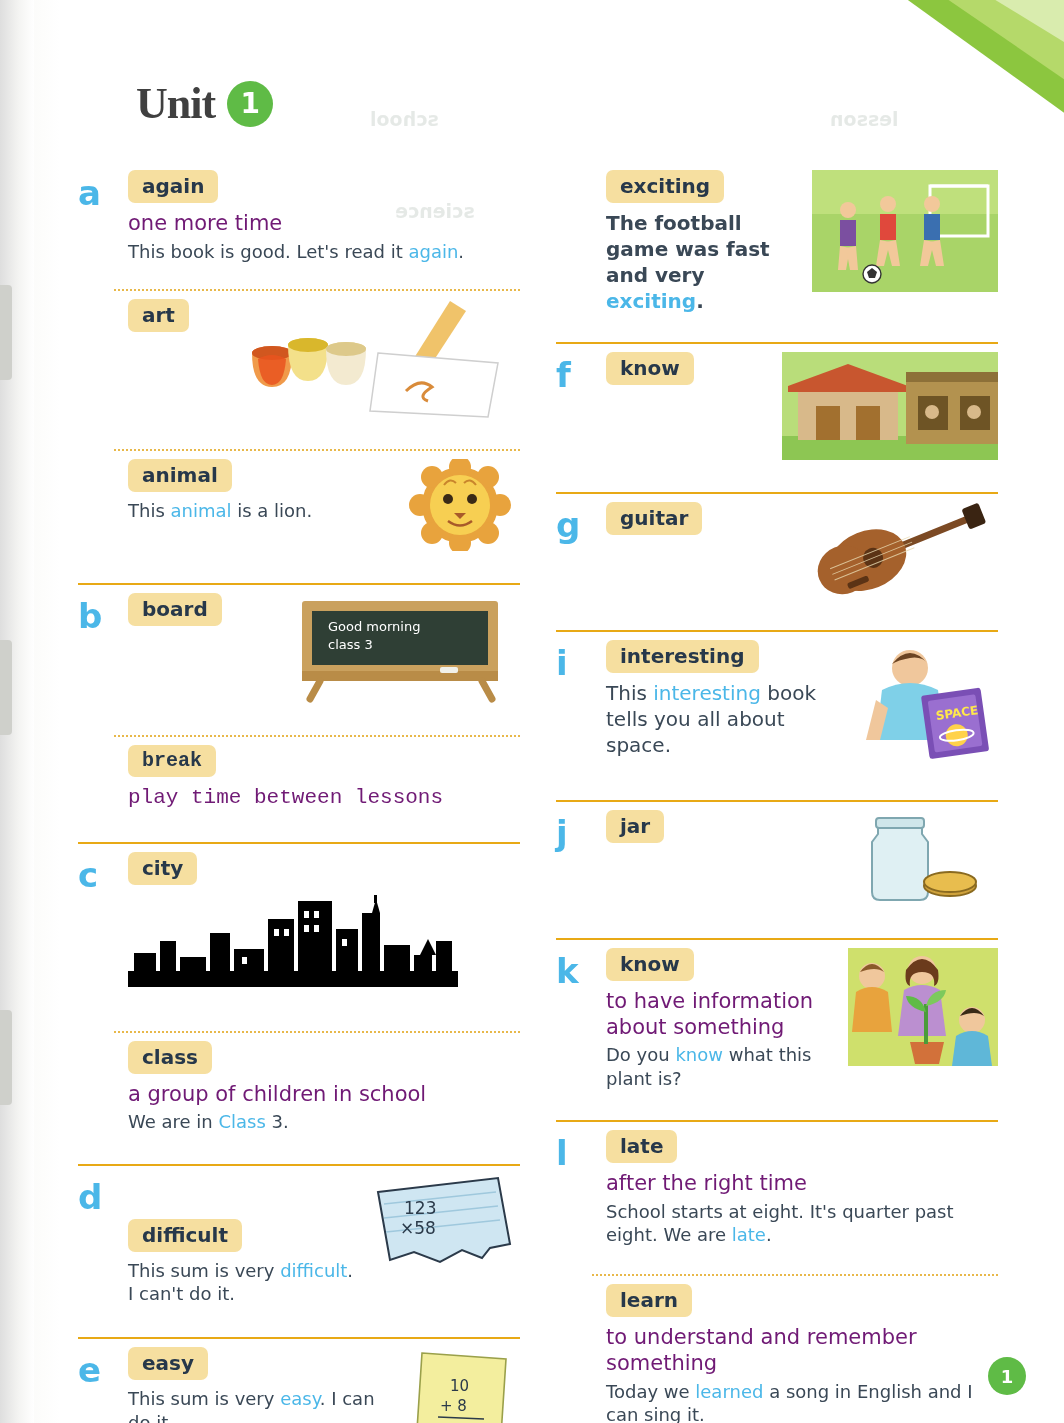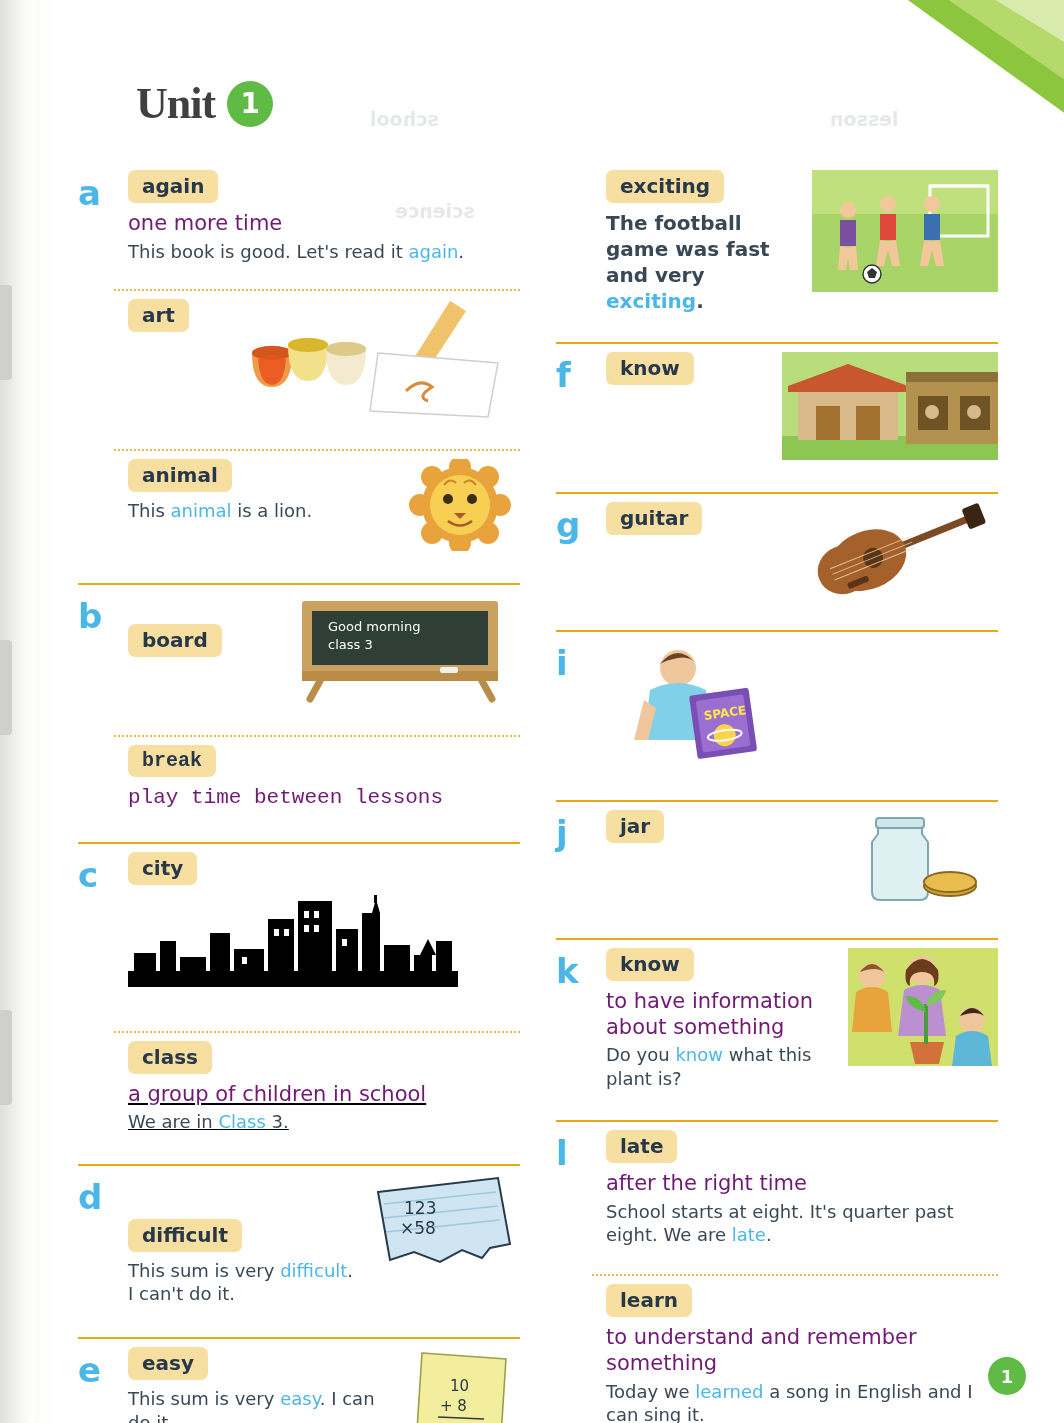--- a/index.html
+++ b/index.html
@@ -299,21 +299,21 @@
           </div>
         </div>
       </div>
 
       <div class="entry" style="margin-top:16px;">
         <div class="rule-solid"></div>
         <div class="entry-row">
           <div class="letter">b</div>
           <div class="body">
             <div class="entry-flex">
-              <div class="textcol" style="flex:0 0 110px;margin-top:31px;">
+              <div class="textcol" style="flex:0 0 110px;">
                 <div class="headword">board</div>
               </div>
               <div class="imgcol">
                 <svg width="230" height="110" viewBox="0 0 230 110">
                   <rect x="12" y="8" width="196" height="76" rx="3" fill="#caa15e"></rect>
                   <rect x="22" y="18" width="176" height="54" fill="#2f3f35"></rect>
                   <rect x="12" y="78" width="196" height="10" fill="#b98c47"></rect>
                   <path d="M30 88 l-10 18 M192 88 l10 18" stroke="#b98c47" stroke-width="7" stroke-linecap="round"></path>
                   <text x="38" y="38" font-family="DejaVu Sans, sans-serif" font-size="13" fill="#ffffff">Good morning</text>
                   <text x="38" y="56" font-family="DejaVu Sans, sans-serif" font-size="13" fill="#ffffff">class 3</text>
@@ -371,21 +371,21 @@
                     <rect x="156" y="34" width="5" height="7"></rect>
                   <rect x="214" y="44" width="5" height="7"></rect>
                     <rect x="114" y="62" width="5" height="7"></rect>
                 </g>
               </svg>
             </div>
           </div>
         </div>
       </div>
 
-      <div class="entry" style="margin-top:12px;text-decoration:underline;">
+      <div class="entry" style="margin-top:12px;">
         <div class="rule-dotted"></div>
         <div class="entry-row">
           <div class="letter"></div>
           <div class="body">
             <div class="headword">class</div>
             <div class="def">a group of children in school</div>
             <div class="ex">
               <span>We are in </span><span class="kw">Class</span><span> 3.</span>
             </div>
           </div>
@@ -551,20 +551,26 @@
           </div>
         </div>
       </div>
 
       <div class="entry" style="margin-top:16px;">
         <div class="rule-solid"></div>
         <div class="entry-row">
           <div class="letter">i</div>
           <div class="body">
             <div class="entry-flex">
+              <div class="textcol" style="max-width:230px;">
+                <div class="headword">interesting</div>
+                <div class="ex" style="font-size:20px;">
+                  <span>This </span><span class="kw">interesting</span><span> book tells you all about space.</span>
+                </div>
+              </div>
               <div class="imgcol">
                 <svg width="160" height="128" viewBox="0 0 160 128">
                   <circle cx="72" cy="28" r="18" fill="#f0c79c"></circle>
                   <path d="M54 24 q18 -22 36 0 q-6 -8 -18 -6 q-12 2 -18 6z" fill="#6b4423"></path>
                   <path d="M44 50 q28 -14 56 0 l6 50 h-68z" fill="#7fd0e8"></path>
                   <path d="M38 60 l-10 40 h14 l8 -32z" fill="#f0c79c"></path>
                   <path d="M108 60 l12 40 h-14 l-8 -32z" fill="#f0c79c"></path>
                   <g transform="rotate(-8 112 76)">
                     <rect x="86" y="52" width="60" height="64" rx="3" fill="#7a4fb5"></rect>
                     <rect x="92" y="58" width="48" height="52" rx="2" fill="#9a6fd0"></rect>

